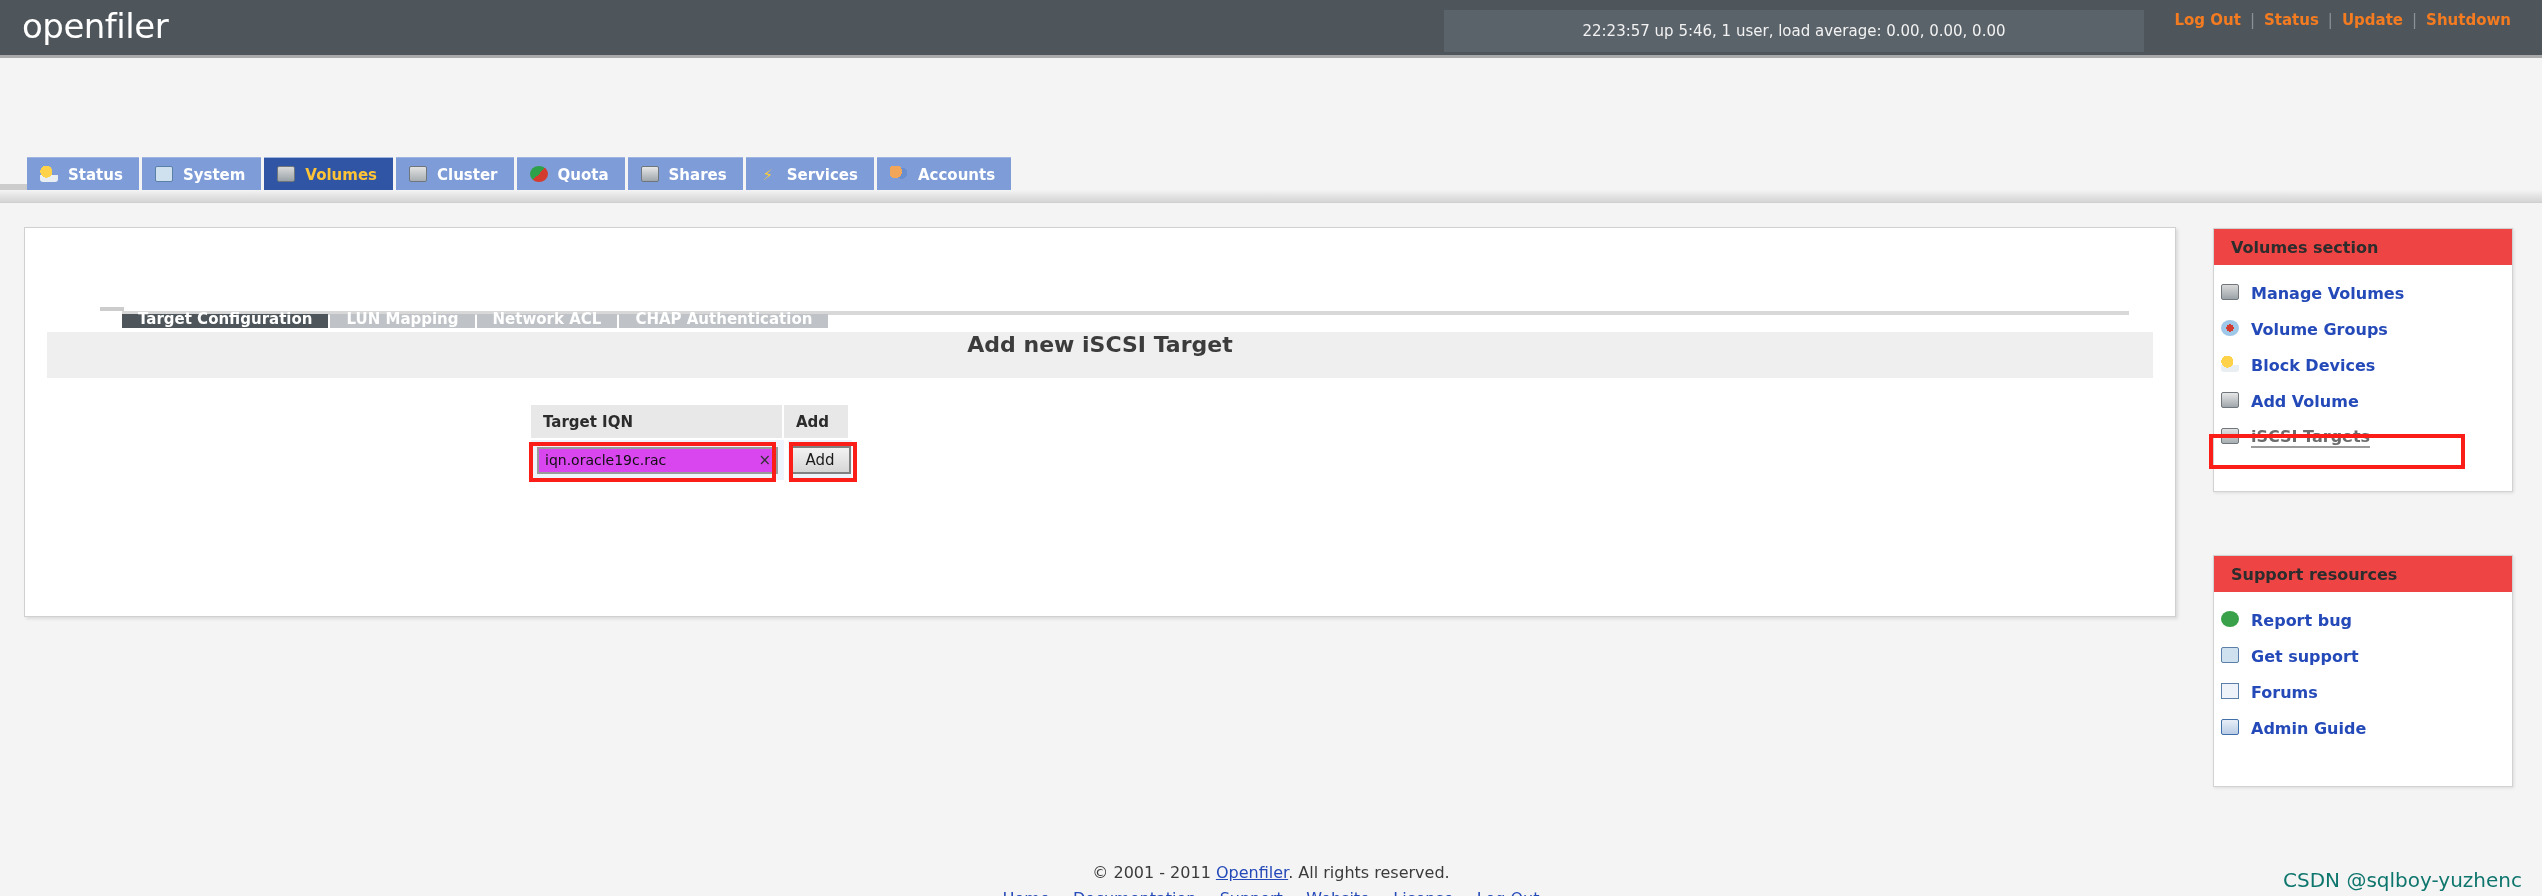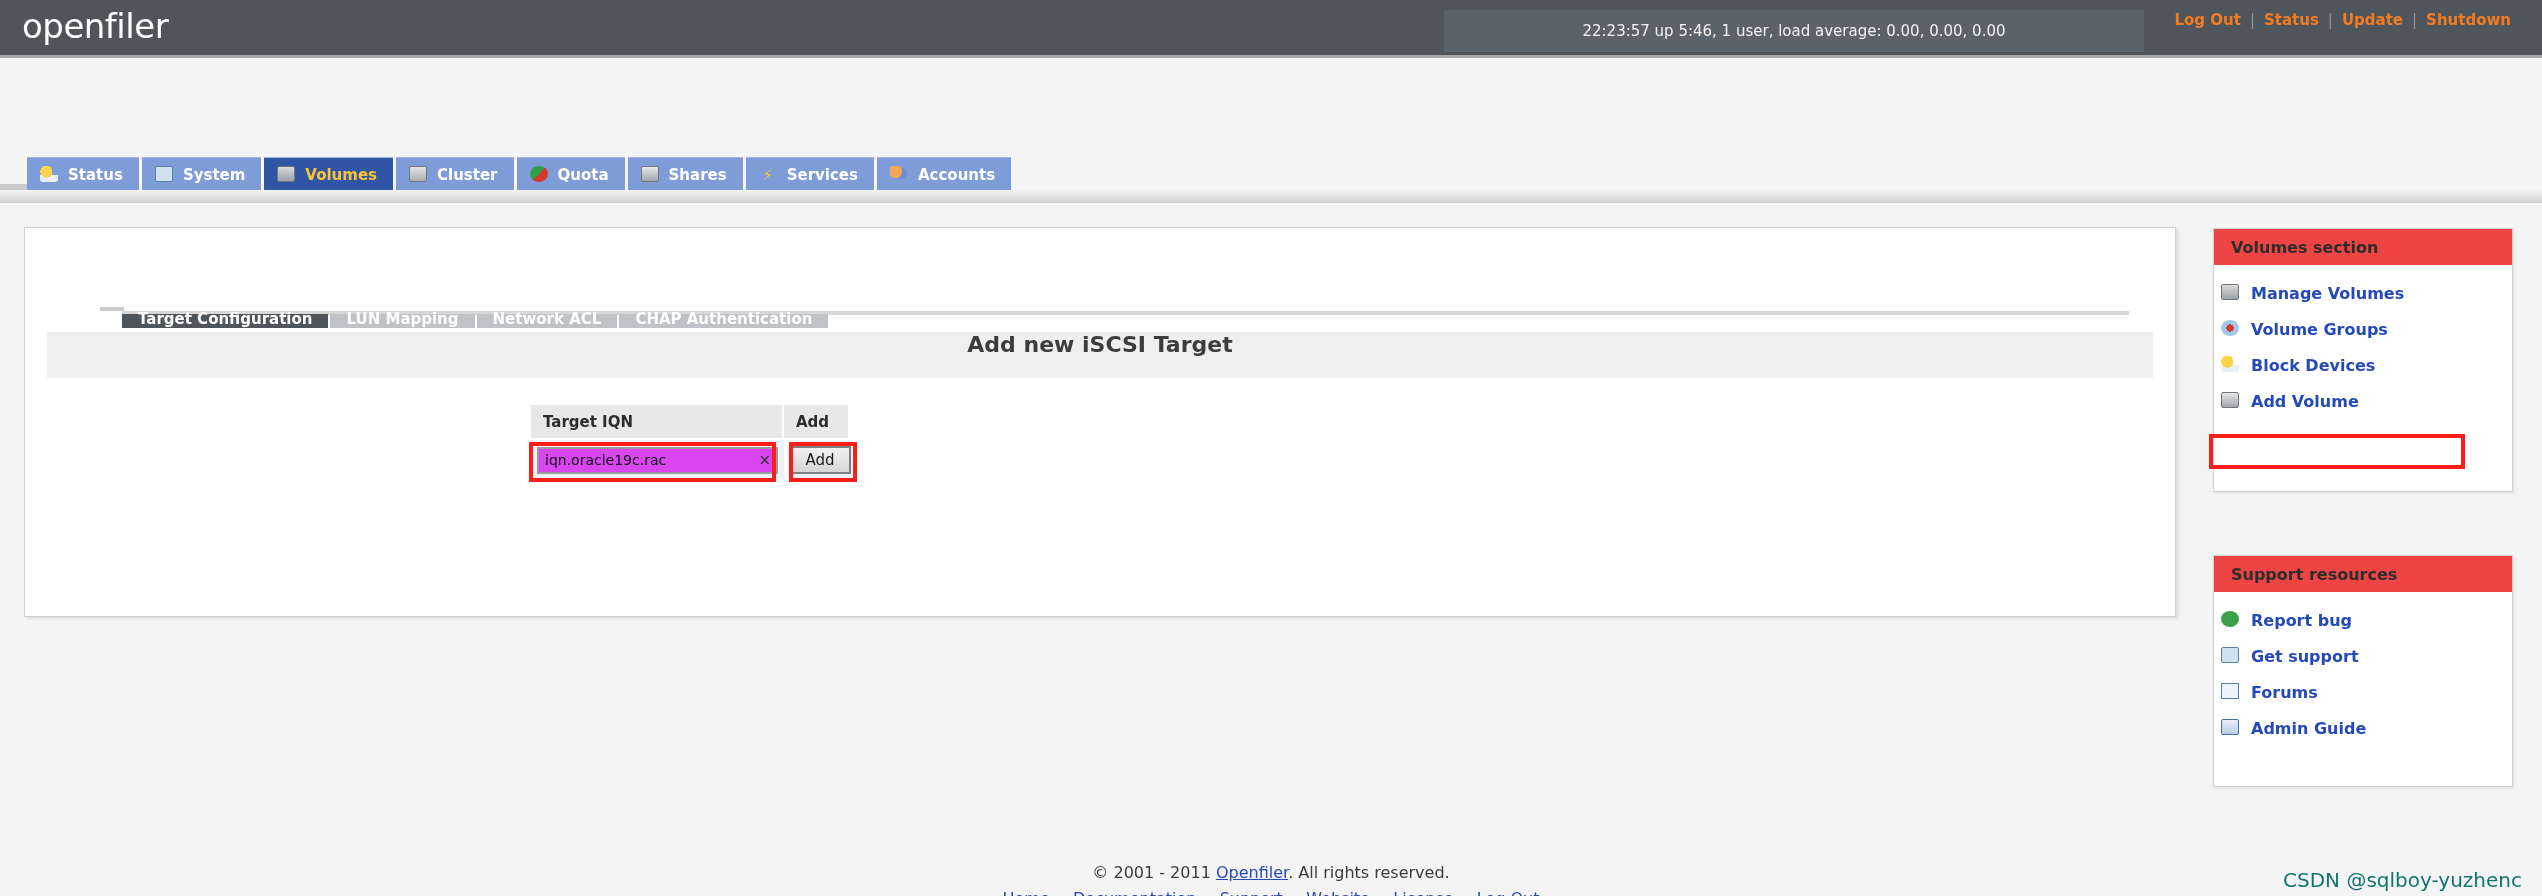--- a/index.html
+++ b/index.html
@@ -380,20 +380,24 @@
       <span class="slabel">Volume Groups</span>
     </div>
     <div class="sideitem">
       <span class="sicon"><span class="ic ic-sun"></span></span>
       <span class="slabel">Block Devices</span>
     </div>
     <div class="sideitem">
       <span class="sicon"><span class="ic ic-share"></span></span>
       <span class="slabel">Add Volume</span>
     </div>
+    <div class="sideitem current">
+      <span class="sicon"><span class="ic ic-cluster"></span></span>
+      <span class="slabel">iSCSI Targets</span>
+    </div>
   </div>
 </div>
 <div class="anno anno-side"></div>
 
 <div class="sidebox sidebox-support">
   <div class="sidebox-head">Support resources</div>
   <div class="sidelist">
     <div class="sideitem">
       <span class="sicon"><span class="ic ic-green"></span></span>
       <span class="slabel">Report bug</span>

